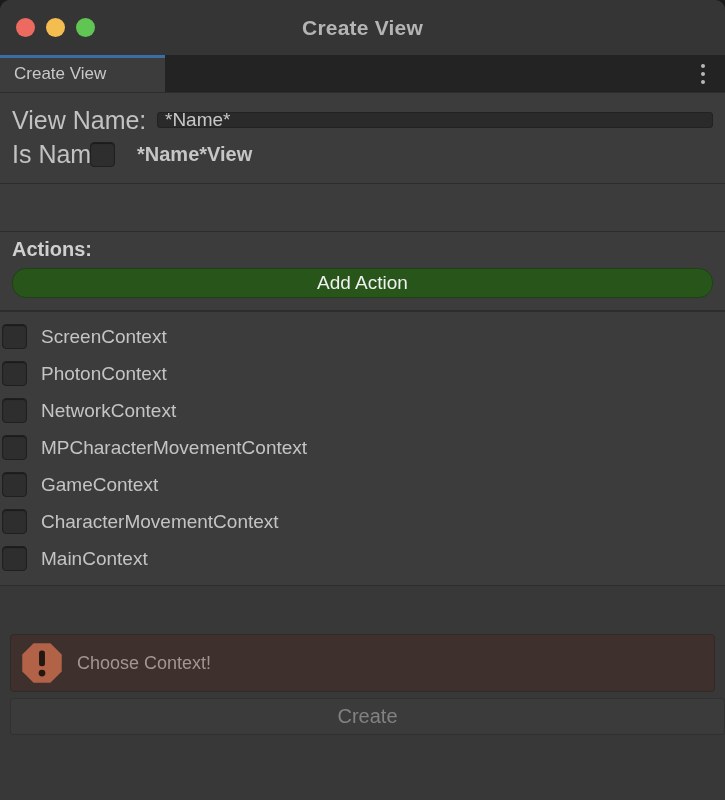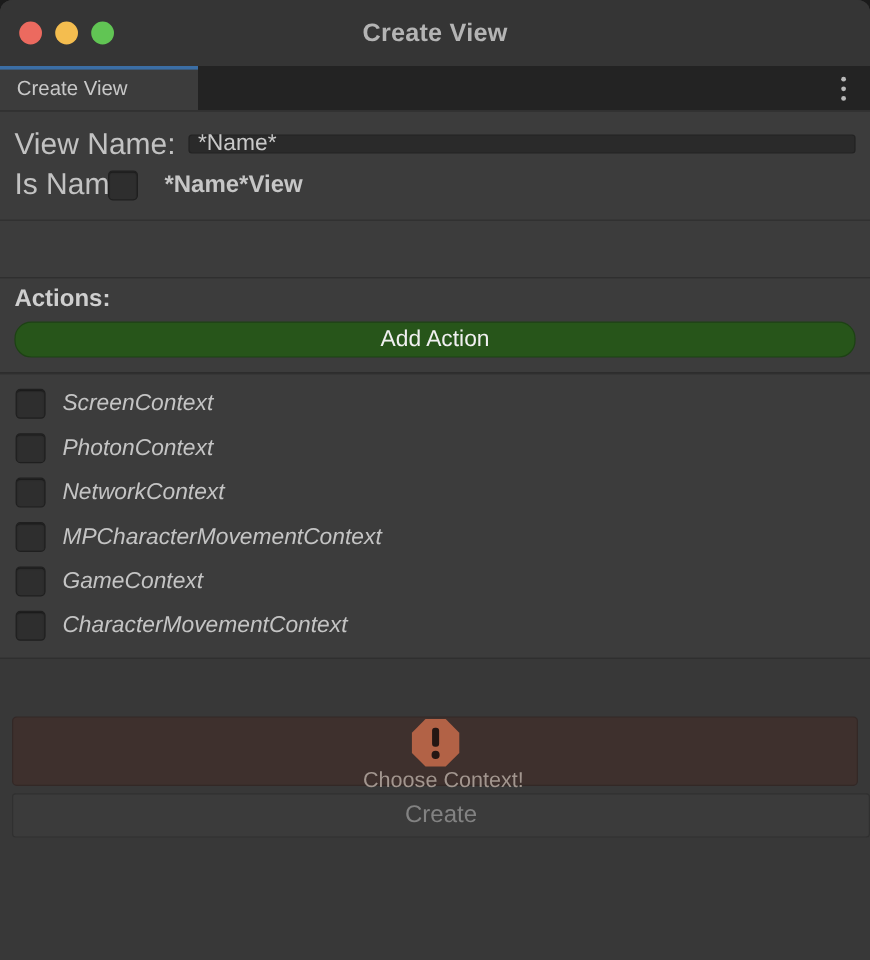--- a/index.html
+++ b/index.html
@@ -176,40 +176,38 @@
     align-items: center;
     justify-content: center;
   }
 
   
   .contexts-panel { padding: 6px 0 8px 0; }
   .ctx-row {
     display: flex;
     align-items: center;
     height: 37px;
-    padding-left: 13px;
-    font-style: italic;
+    padding-left: 2px;
   }
   .ctx-label {
     margin-left: 14px;
     font-size: 19px;
     color: #c4c4c4;
   }
 
   
   .warn-wrap { padding: 0 10px; margin-top: 48px; }
   .warning {
     background: #3e302d;
     border: 1px solid #332826;
     border-radius: 4px;
     height: 58px;
     display: flex;
     align-items: center;
     padding: 0 10px;
-    flex-direction: column;
   }
   .warn-icon {
     width: 42px; height: 42px;
     flex: none;
     display: block;
   }
   .warn-text {
     margin-left: 14px;
     font-size: 18px;
     color: #a2968f;
@@ -296,20 +294,24 @@
           <span class="ctx-label">MPCharacterMovementContext</span>
         </div>
         <div class="ctx-row">
           <span class="checkbox"></span>
           <span class="ctx-label">GameContext</span>
         </div>
         <div class="ctx-row">
           <span class="checkbox"></span>
           <span class="ctx-label">CharacterMovementContext</span>
         </div>
+        <div class="ctx-row">
+          <span class="checkbox"></span>
+          <span class="ctx-label">MainContext</span>
+        </div>
       </div>
 
     <div class="warn-wrap">
       <div class="warning">
         <svg class="warn-icon" viewBox="0 0 100 100">
           <polygon points="30,3 70,3 97,30 97,70 70,97 30,97 3,70 3,30" fill="#b26246"></polygon>
           <rect x="43" y="20" width="14" height="38" rx="6" fill="#241613"></rect>
           <circle cx="50" cy="74" r="8" fill="#241613"></circle>
         </svg>
         <span class="warn-text">Choose Context!</span>

